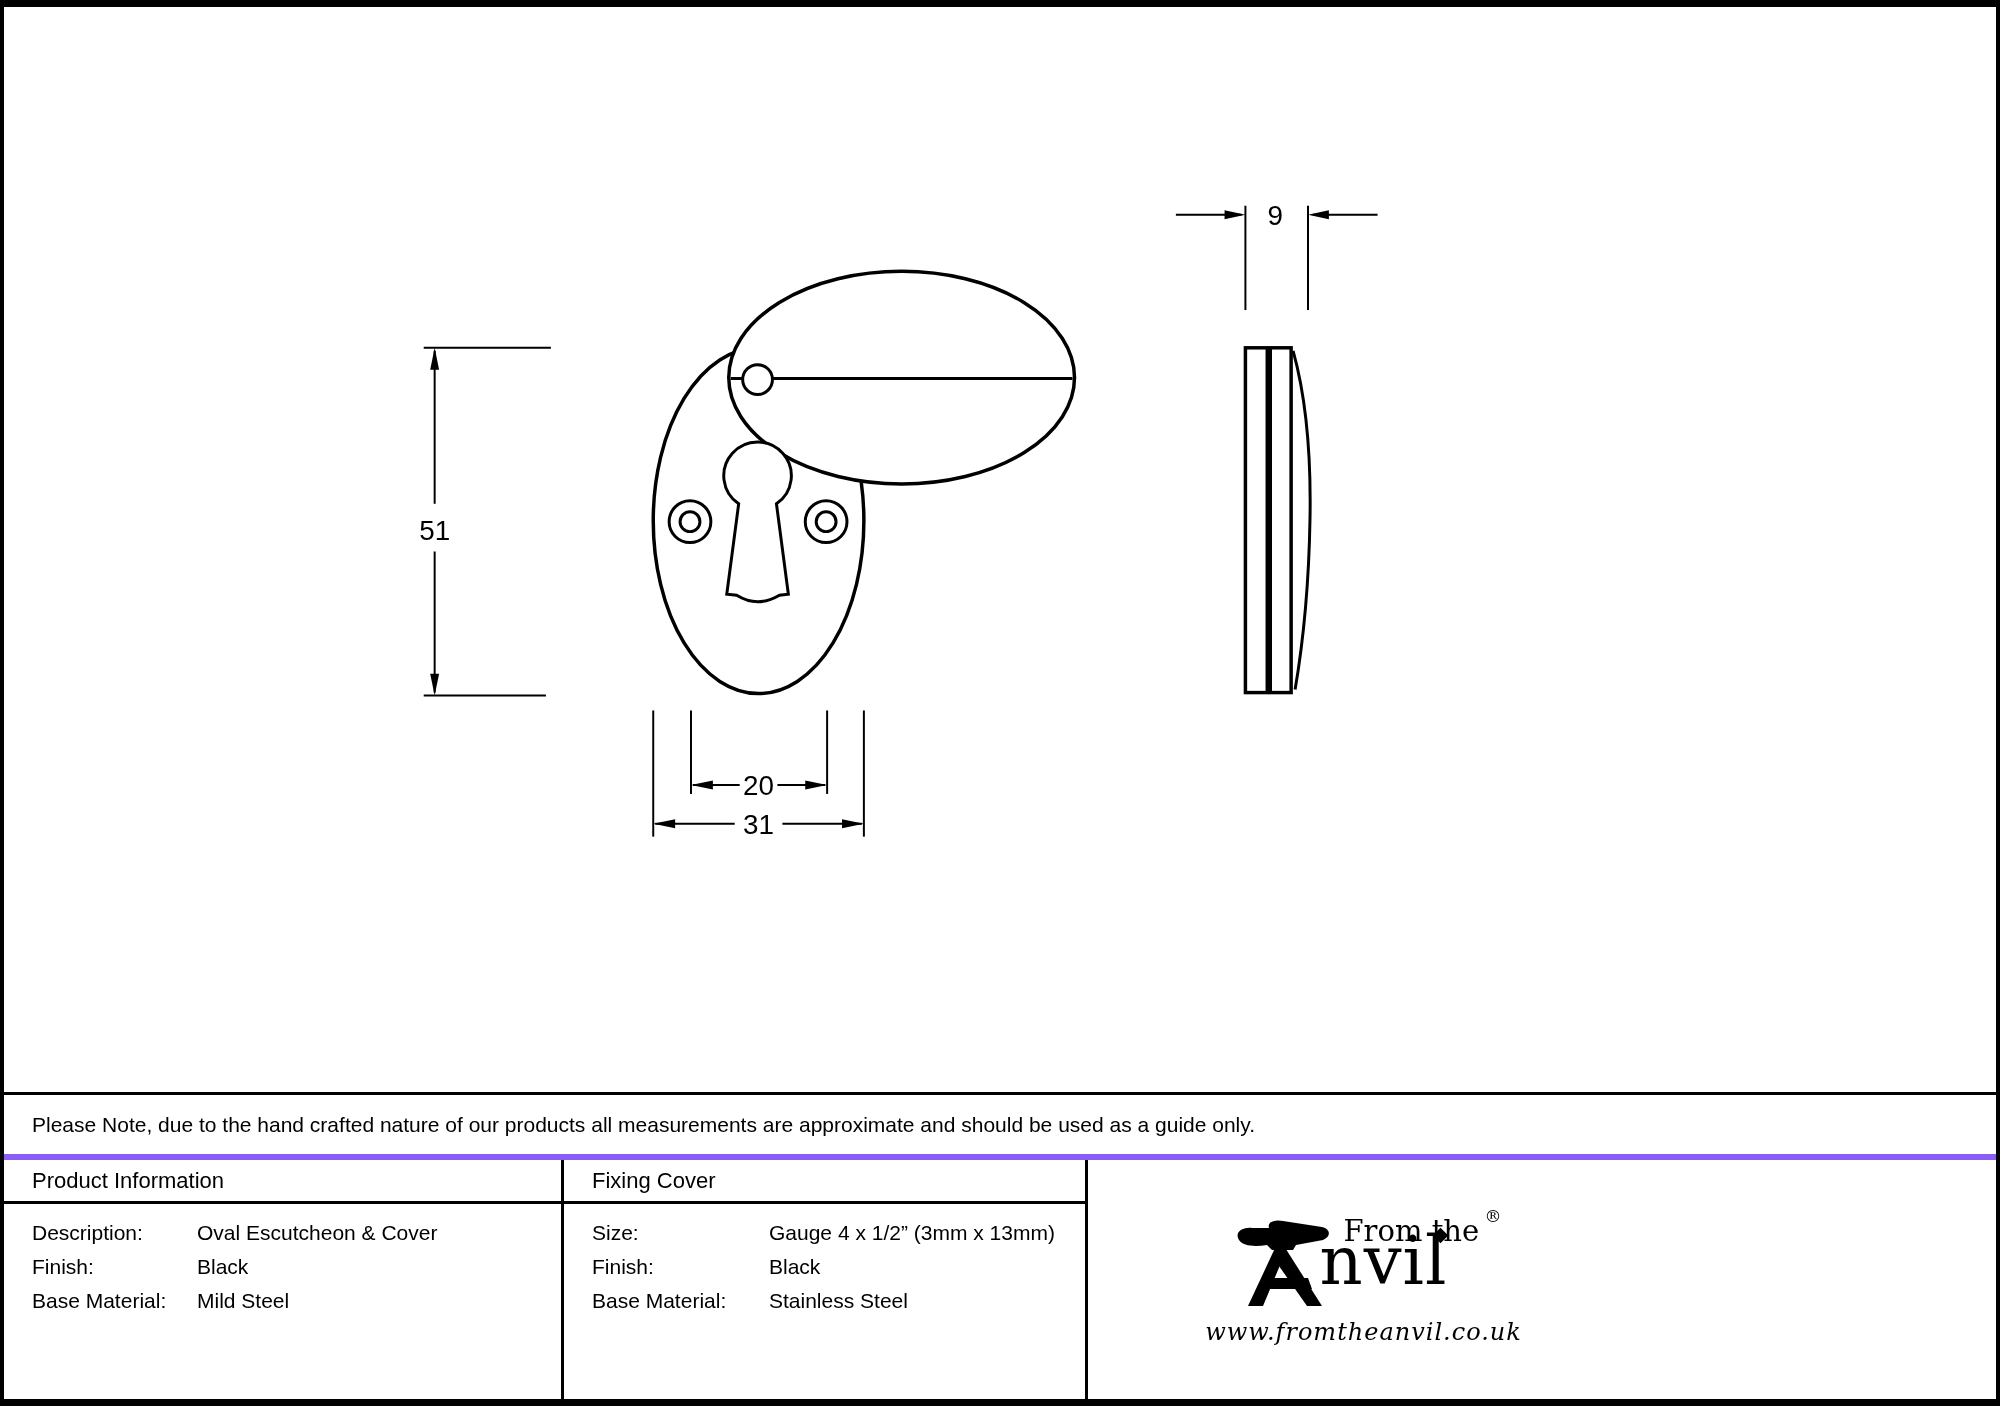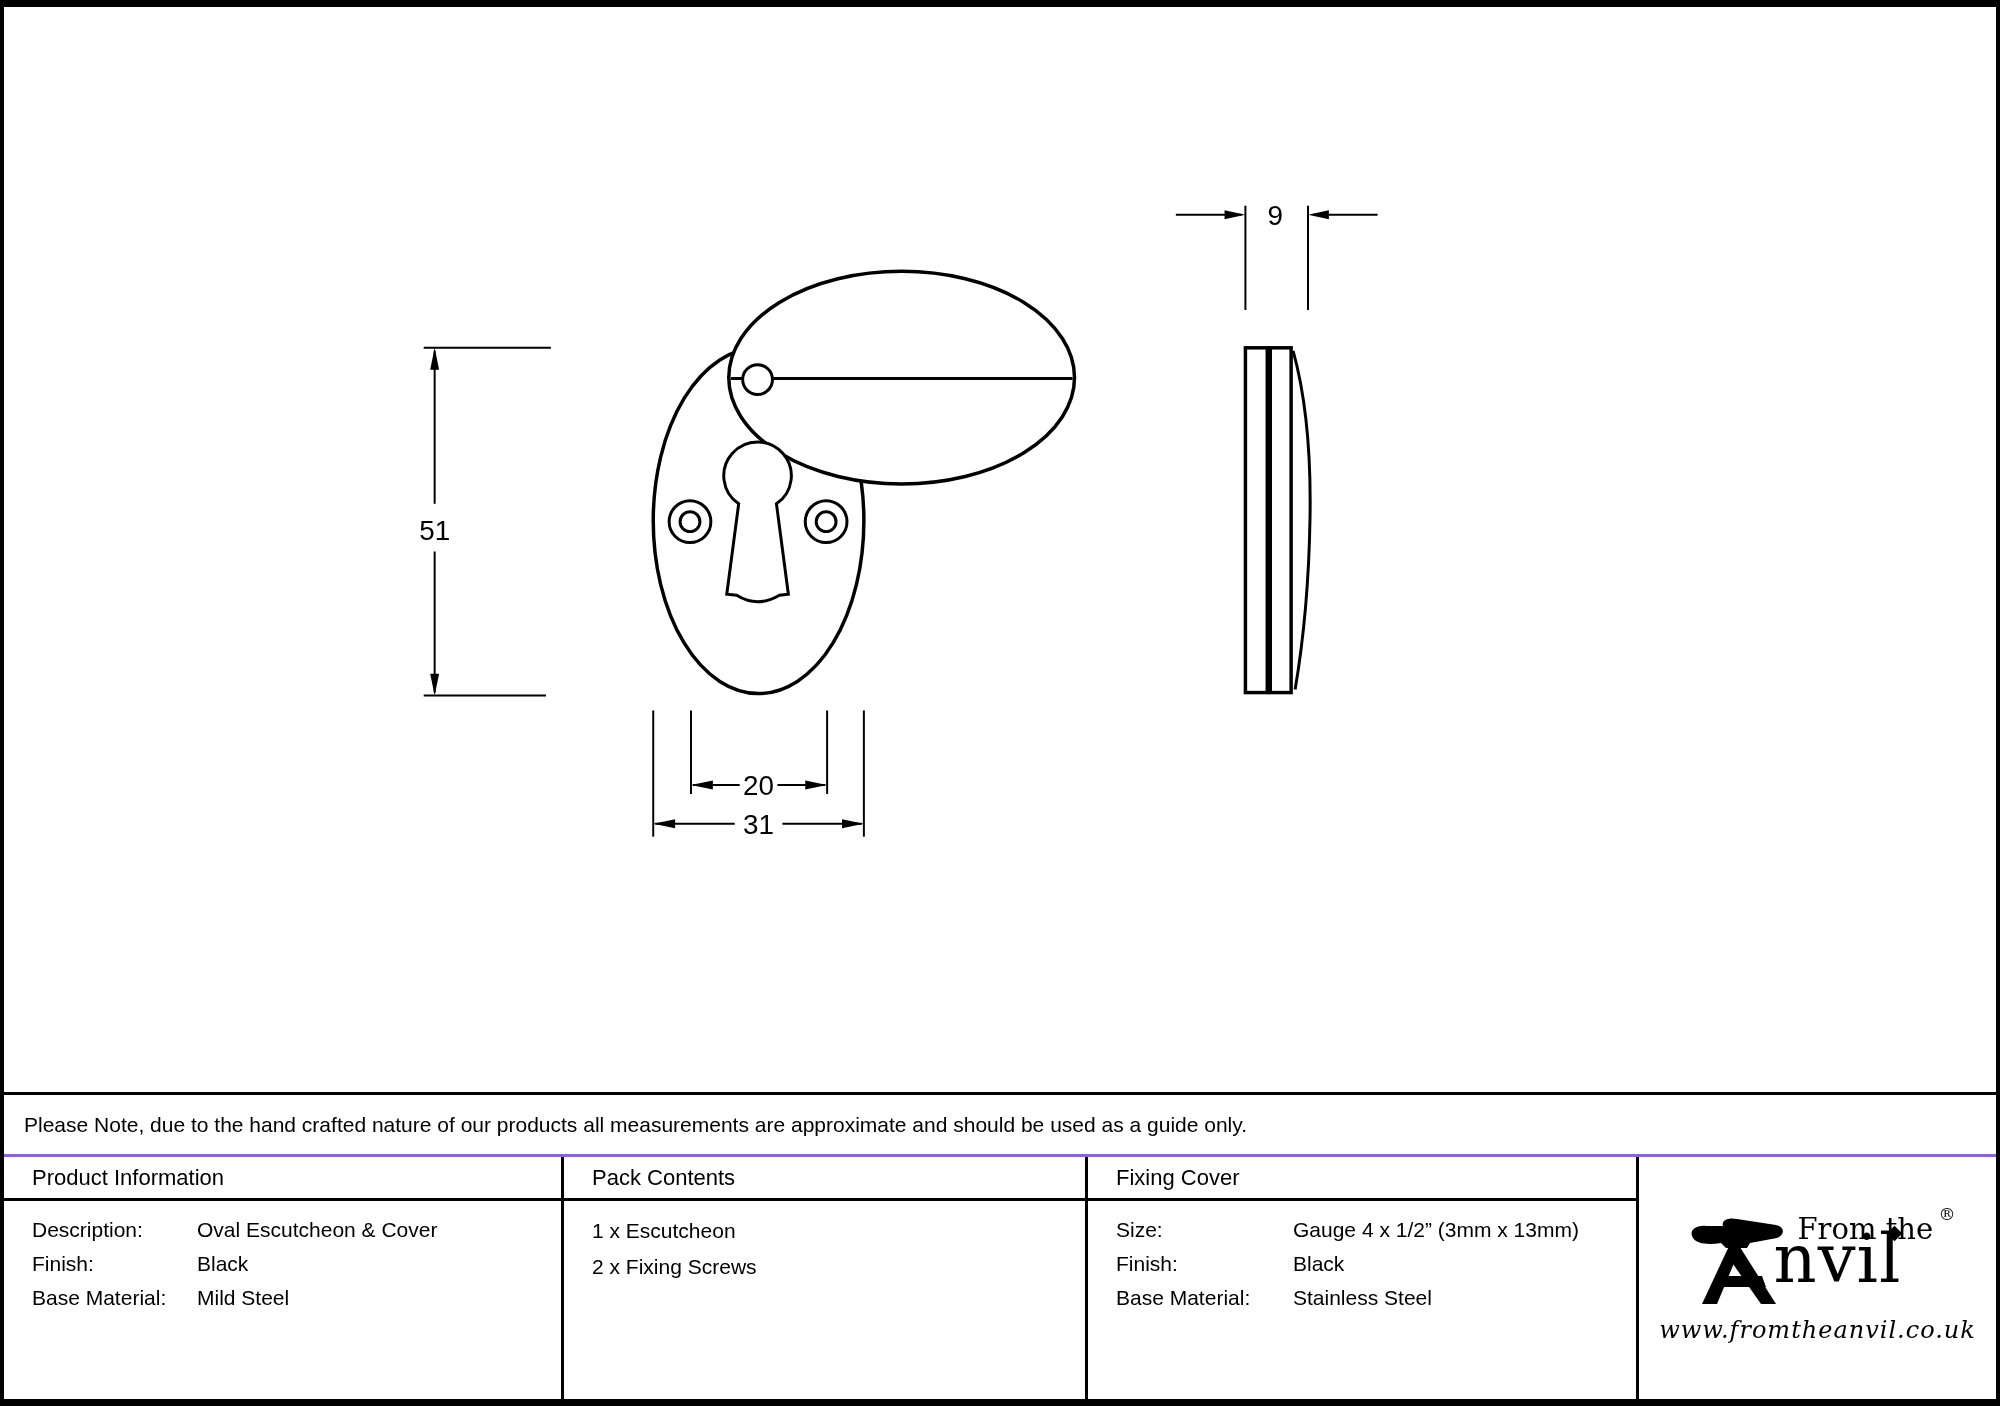--- a/index.html
+++ b/index.html
@@ -6,22 +6,22 @@
   .sheet{
     width:2000px;height:1406px;box-sizing:border-box;background:#fff;color:#000;
     border-top:7px solid #000;border-bottom:7px solid #000;
     border-left:4px solid #000;border-right:4px solid #000;
     font-family:"Liberation Sans",sans-serif;
     display:flex;flex-direction:column;overflow:hidden;
   }
   .drawing-area{flex:0 0 auto;height:1085px;border-bottom:3px solid #000;}
   .drawing-area svg{display:block;}
   .note-row{
-    flex:0 0 auto;height:59px;border-bottom:3px solid #8b5cf6;
-    display:flex;align-items:center;padding-left:20px;font-size:21px;
+    flex:0 0 auto;height:59px;border-bottom:6px solid #8b5cf6;
+    display:flex;align-items:center;padding-left:28px;font-size:21px;
   }
   .info-table{flex:1;display:grid;grid-template-columns:560px 524px 551px 1fr;}
   .tcol{border-right:3px solid #000;display:flex;flex-direction:column;box-sizing:border-box;}
   .tcol.last{border-right:none;}
   .col-header{
     flex:0 0 auto;height:41px;border-bottom:3px solid #000;
     display:flex;align-items:center;padding-left:28px;font-size:22px;
   }
   .col-body{flex:1;padding:12px 0 0 28px;font-size:21px;}
   .kv-row{display:flex;height:34px;align-items:center;}
@@ -124,27 +124,20 @@
           <span class="kv-label">Finish:</span>
           <span class="kv-value">Black</span>
         </div>
         <div class="kv-row">
           <span class="kv-label">Base Material:</span>
           <span class="kv-value">Mild Steel</span>
         </div>
       </div>
     </div>
 
-    <div class="tcol">
-      <div class="col-header">Pack Contents</div>
-      <div class="col-body">
-        <div class="list-row">1 x Escutcheon</div>
-        <div class="list-row">2 x Fixing Screws</div>
-      </div>
-    </div>
 
     <div class="tcol">
       <div class="col-header">Fixing Cover</div>
       <div class="col-body">
         <div class="kv-row">
           <span class="kv-label wide">Size:</span>
           <span class="kv-value">Gauge 4 x 1/2” (3mm x 13mm)</span>
         </div>
         <div class="kv-row">
           <span class="kv-label wide">Finish:</span>

